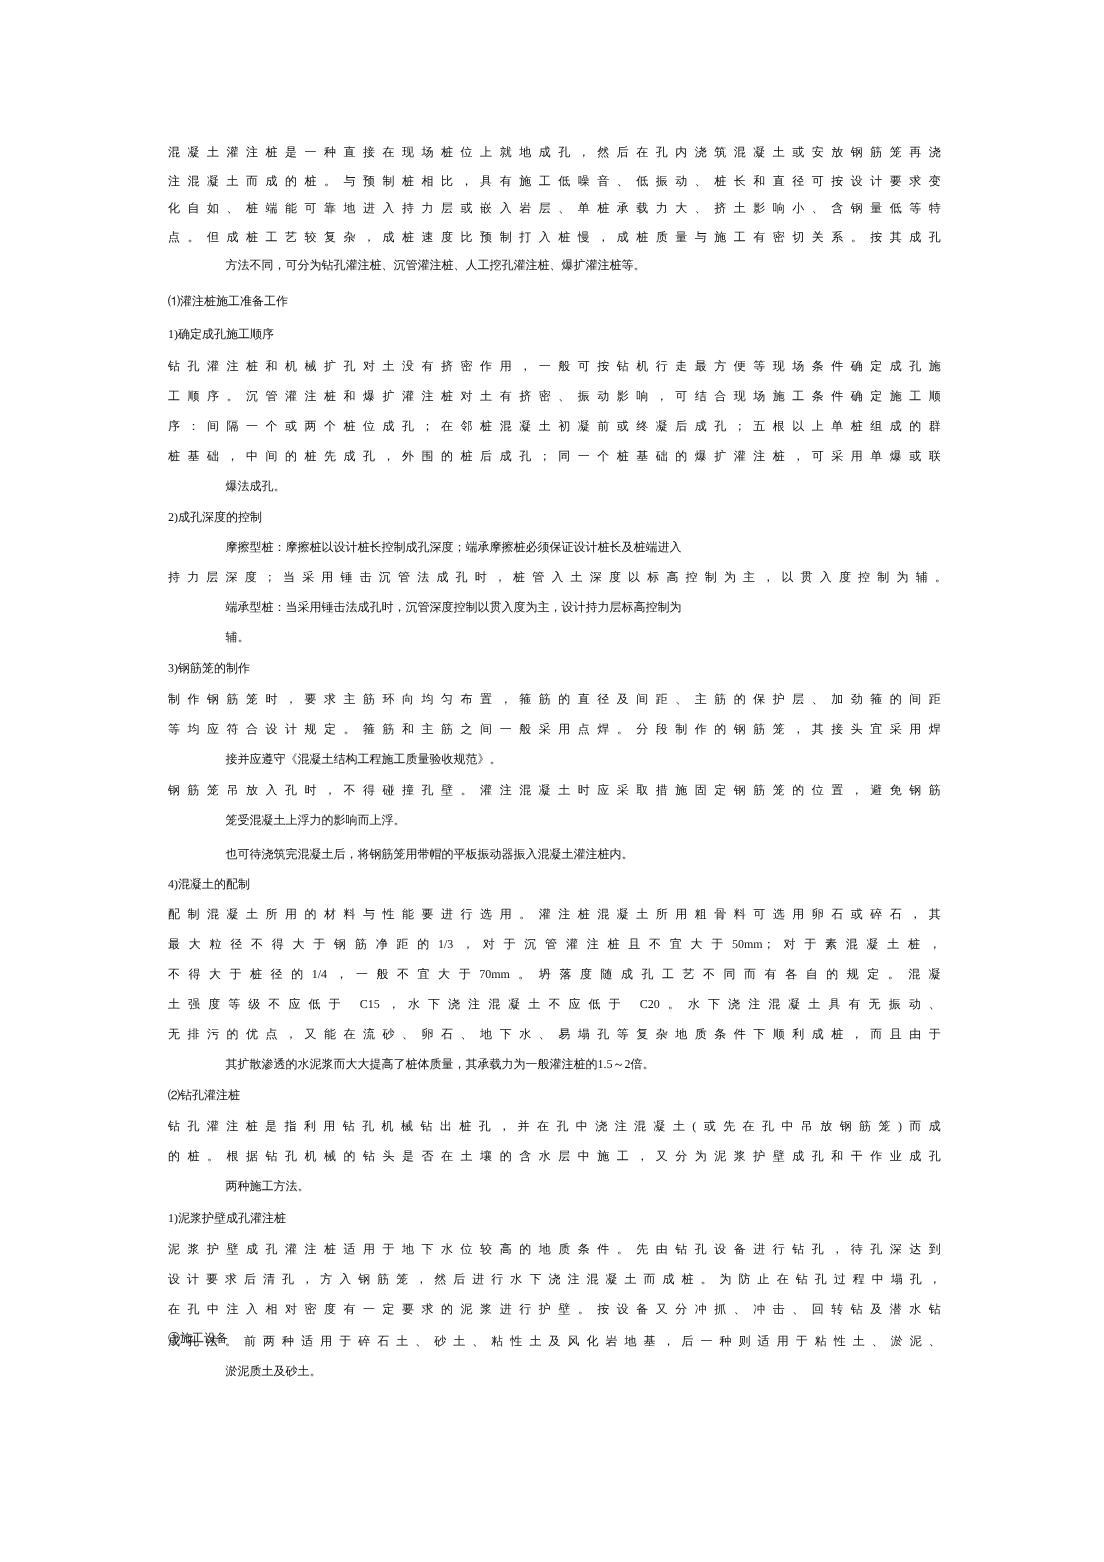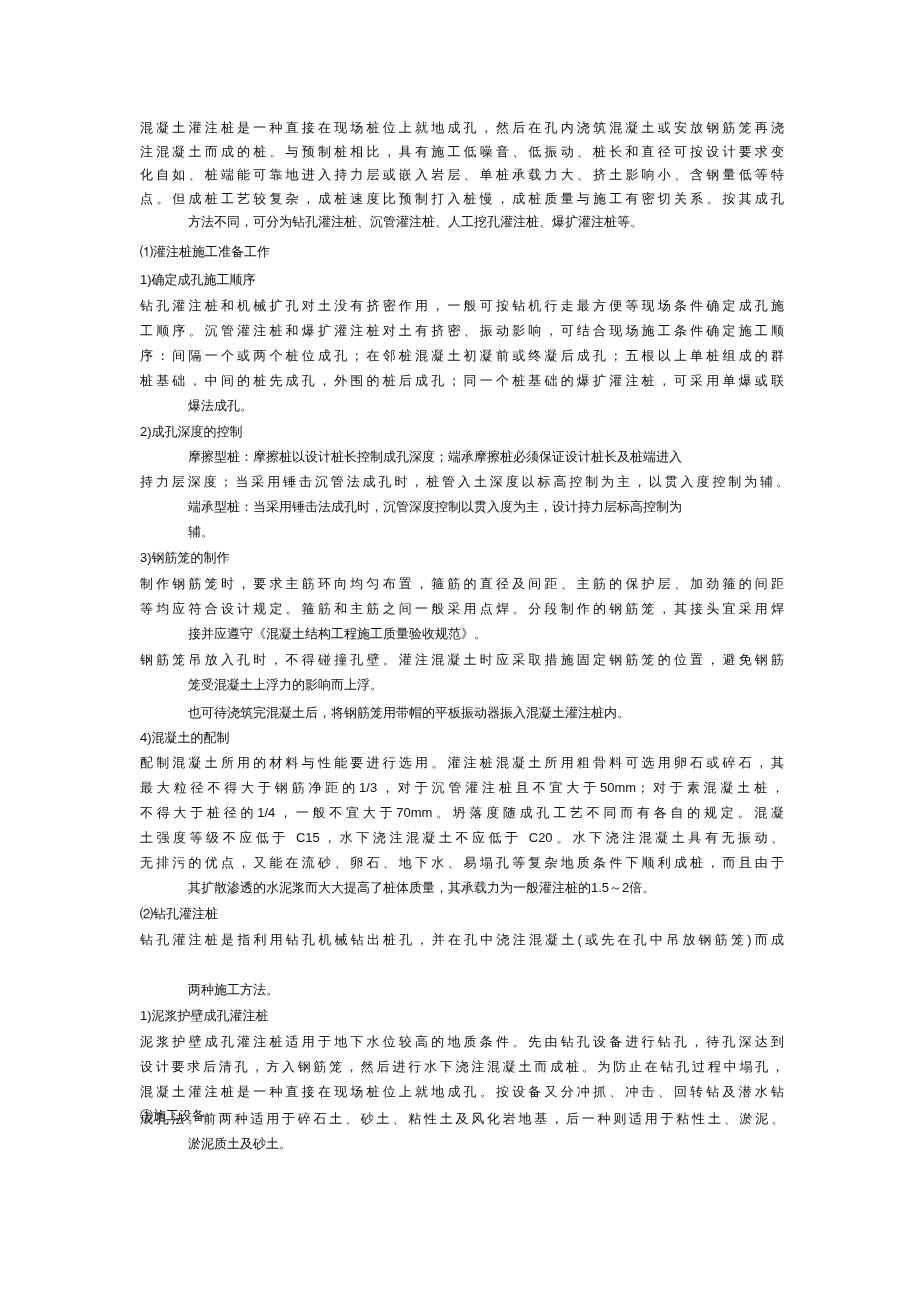--- a/index.html
+++ b/index.html
@@ -19,22 +19,22 @@
       top: 0;
       width: 920px;
       height: 1302px;
       background: #ffffff;
     }
     .ln {
       position: absolute;
       left: 140px;
       height: 22px;
       line-height: 22px;
-      font-family: Liberation Sans, sans-serif;
-      font-size: 13px;
+      font-family: Liberation Serif, serif;
+      font-size: 10px;
       color: #111111;
       overflow: visible;
     }
     .ln.j {
       width: 644px;
       text-align: justify;
       text-align-last: justify;
     }
     .ln.jw {
       width: 649px;
@@ -86,23 +86,24 @@
   <div class="ln h" style="top:727px">4)混凝土的配制</div>
   <div class="ln j" style="top:752px">配制混凝土所用的材料与性能要进行选用。灌注桩混凝土所用粗骨料可选用卵石或碎石，其</div>
   <div class="ln j" style="top:777px">最大粒径不得大于钢筋净距的1/3，对于沉管灌注桩且不宜大于50mm；对于素混凝土桩，</div>
   <div class="ln j" style="top:802px">不得大于桩径的1/4，一般不宜大于70mm。坍落度随成孔工艺不同而有各自的规定。混凝</div>
   <div class="ln j" style="top:827px">土强度等级不应低于 C15，水下浇注混凝土不应低于 C20。水下浇注混凝土具有无振动、</div>
   <div class="ln j" style="top:852px">无排污的优点，又能在流砂、卵石、地下水、易塌孔等复杂地质条件下顺利成桩，而且由于</div>
   <div class="ln s" style="top:877px">其扩散渗透的水泥浆而大大提高了桩体质量，其承载力为一般灌注桩的1.5～2倍。</div>
 
   <div class="ln h" style="top:903px">⑵钻孔灌注桩</div>
   <div class="ln j" style="top:929px">钻孔灌注桩是指利用钻孔机械钻出桩孔，并在孔中浇注混凝土(或先在孔中吊放钢筋笼)而成</div>
+  <div class="ln j" style="top:954px">的桩。根据钻孔机械的钻头是否在土壤的含水层中施工，又分为泥浆护壁成孔和干作业成孔</div>
   <div class="ln s" style="top:979px">两种施工方法。</div>
 
   <div class="ln h" style="top:1005px">1)泥浆护壁成孔灌注桩</div>
   <div class="ln j" style="top:1031px">泥浆护壁成孔灌注桩适用于地下水位较高的地质条件。先由钻孔设备进行钻孔，待孔深达到</div>
   <div class="ln j" style="top:1056px">设计要求后清孔，方入钢筋笼，然后进行水下浇注混凝土而成桩。为防止在钻孔过程中塌孔，</div>
-  <div class="ln j" style="top:1081px">混凝土灌注桩是一种直接在现场桩位上就地成孔。按设备又分冲抓、冲击、回转钻及潜水钻</div>
+  <div class="ln j" style="top:1081px">在孔中注入相对密度有一定要求的泥浆进行护壁。按设备又分冲抓、冲击、回转钻及潜水钻</div>
   <div class="ln j" style="top:1108px">成孔法。前两种适用于碎石土、砂土、粘性土及风化岩地基，后一种则适用于粘性土、淤泥、</div>
   <div class="ln s" style="top:1133px">淤泥质土及砂土。</div>
 
   <div class="ln h" style="top:1105px">①施工设备</div>
 </div>
 
 </body></html>

